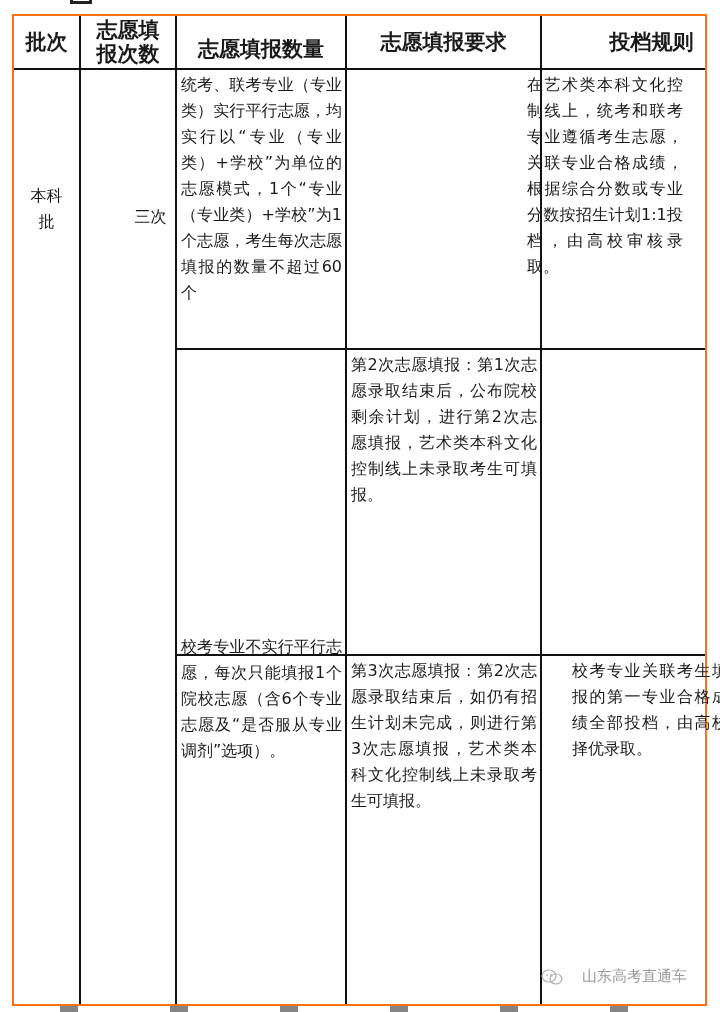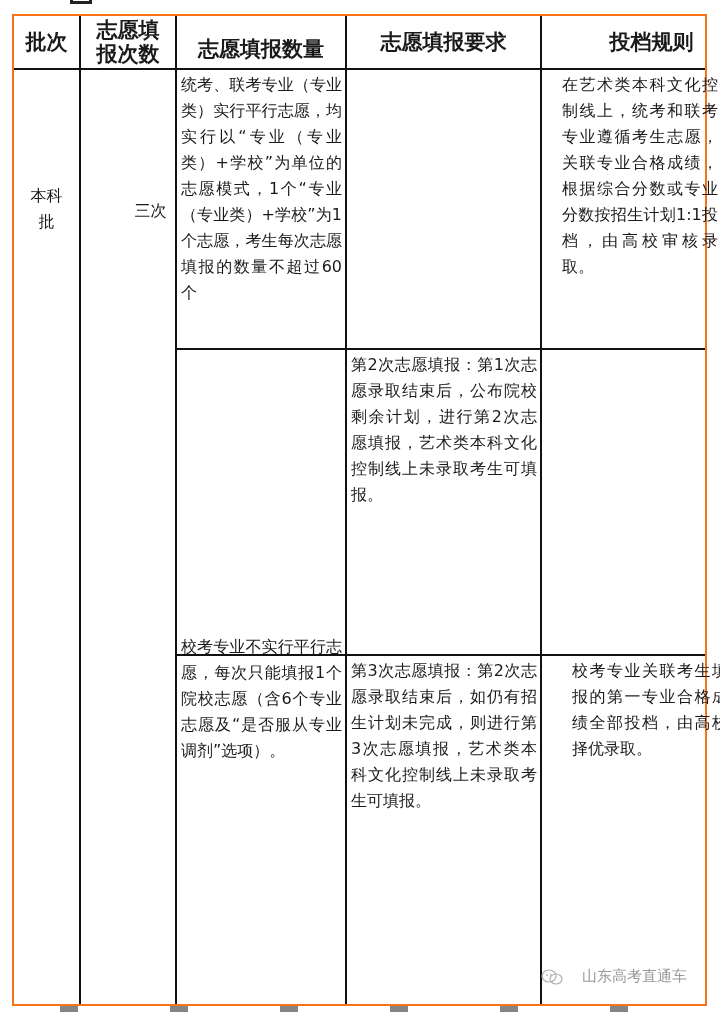--- a/index.html
+++ b/index.html
@@ -125,24 +125,24 @@
   <div class="hline" style="top:332px; left:161px"></div>
   <div class="hline" style="top:638px; left:161px"></div>
 
   <div class="cell hdr" style="left:0; top:0; width:65px; height:52px;">批次</div>
   <div class="cell hdr" style="left:67px; top:0; width:94px; height:52px; padding:0 8px;">志愿填报次数</div>
   <div class="cell hdr" style="left:333px; top:0; width:193px; height:52px;">志愿填报要求</div>
   <div class="cell hdr" style="left:163px; top:0; width:168px; height:52px; padding-top:14px;">志愿填报数量</div>
   <div class="cell hdr" style="left:556px; top:0; width:163px; height:52px;">投档规则</div>
 
   <div class="cell center-text" style="left:0; top:54px; width:65px; height:278px; padding:0 12px;">本科批</div>
-  <div class="cell center-text" style="left:67px; top:56px; width:94px; height:278px;padding-left:45px;">三次</div>
+  <div class="cell center-text" style="left:67px; top:62px; width:94px; height:278px;padding-left:45px;">三次</div>
 
   <div class="cell body-text" style="left:163px; top:54px; width:168px; height:278px;">统考、联考专业（专业类）实行平行志愿，均实行以“专业（专业类）+学校”为单位的志愿模式，1个“专业（专业类）+学校”为1个志愿，考生每次志愿填报的数量不超过60个</div>
-  <div class="cell body-text" style="left:544px; top:54px; width:163px; height:278px;border-radius:31px;">在艺术类本科文化控制线上，统考和联考专业遵循考生志愿，关联专业合格成绩，根据综合分数或专业分数按招生计划1:1投档，由高校审核录取。</div>
+  <div class="cell body-text" style="left:509px; top:54px; width:163px; height:278px;border-radius:31px;">在艺术类本科文化控制线上，统考和联考专业遵循考生志愿，关联专业合格成绩，根据综合分数或专业分数按招生计划1:1投档，由高校审核录取。</div>
 
   <div class="cell body-text" style="left:163px; top:334px; width:168px; height:304px;"></div>
   <div class="cell body-text" style="left:333px; top:334px; width:193px; height:304px;">第2次志愿填报：第1次志愿录取结束后，公布院校剩余计划，进行第2次志愿填报，艺术类本科文化控制线上未录取考生可填报。</div>
   <div class="cell body-text" style="left:528px; top:334px; width:163px; height:304px;"></div>
 
   <div class="cell body-text" style="left:163px; top:616px; width:168px; height:348px;">校考专业不实行平行志愿，每次只能填报1个院校志愿（含6个专业志愿及“是否服从专业调剂”选项）。</div>
   <div class="cell body-text" style="left:333px; top:640px; width:193px; height:348px;">第3次志愿填报：第2次志愿录取结束后，如仍有招生计划未完成，则进行第3次志愿填报，艺术类本科文化控制线上未录取考生可填报。</div>
   <div class="cell body-text" style="left:528px; top:640px; width:163px; height:348px;margin-left:26px;">校考专业关联考生填报的第一专业合格成绩全部投档，由高校择优录取。</div>
 
   <div class="watermark">

